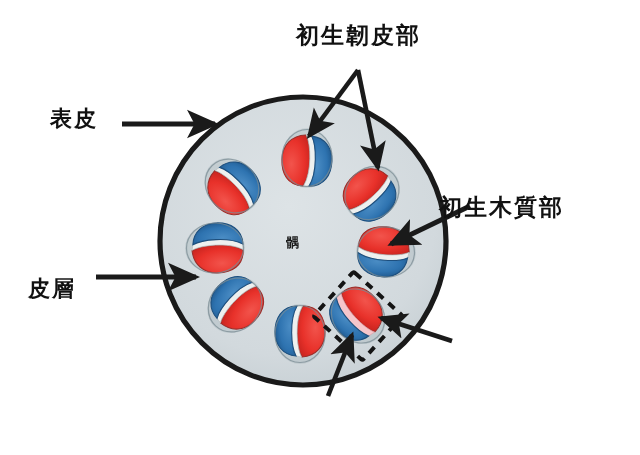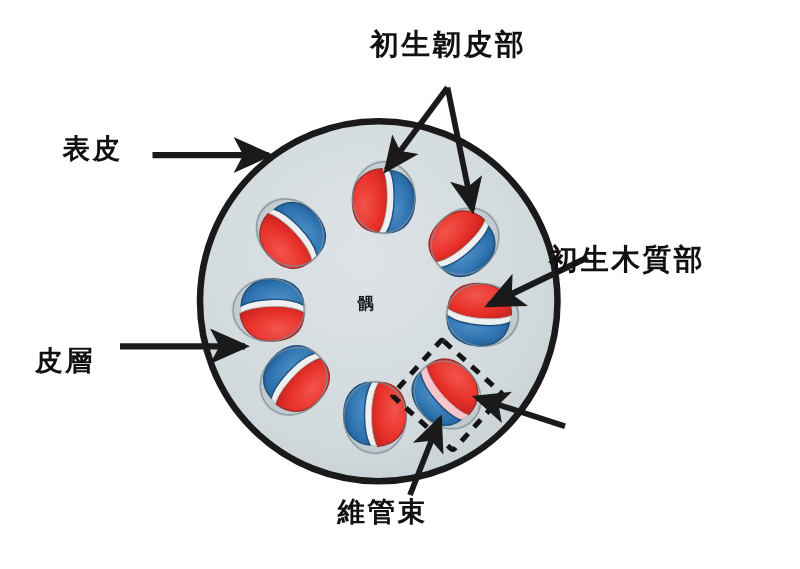--- a/index.html
+++ b/index.html
@@ -153,17 +153,16 @@
 
   <div class="label label-lg" id="label-primary-phloem">初生韌皮部</div>
 
   <div class="label label-md" id="label-epidermis">表皮</div>
 
   <div class="label label-lg" id="label-primary-xylem">初生木質部</div>
 
   <div class="label label-md" id="label-cortex">皮層</div>
 
 
-  <div class="label label-md" id="label-vascular-bundle">維管束</div>
 
   <div class="label label-pith" id="label-pith">髃</div>
 
 </div>
 
 </body></html>

